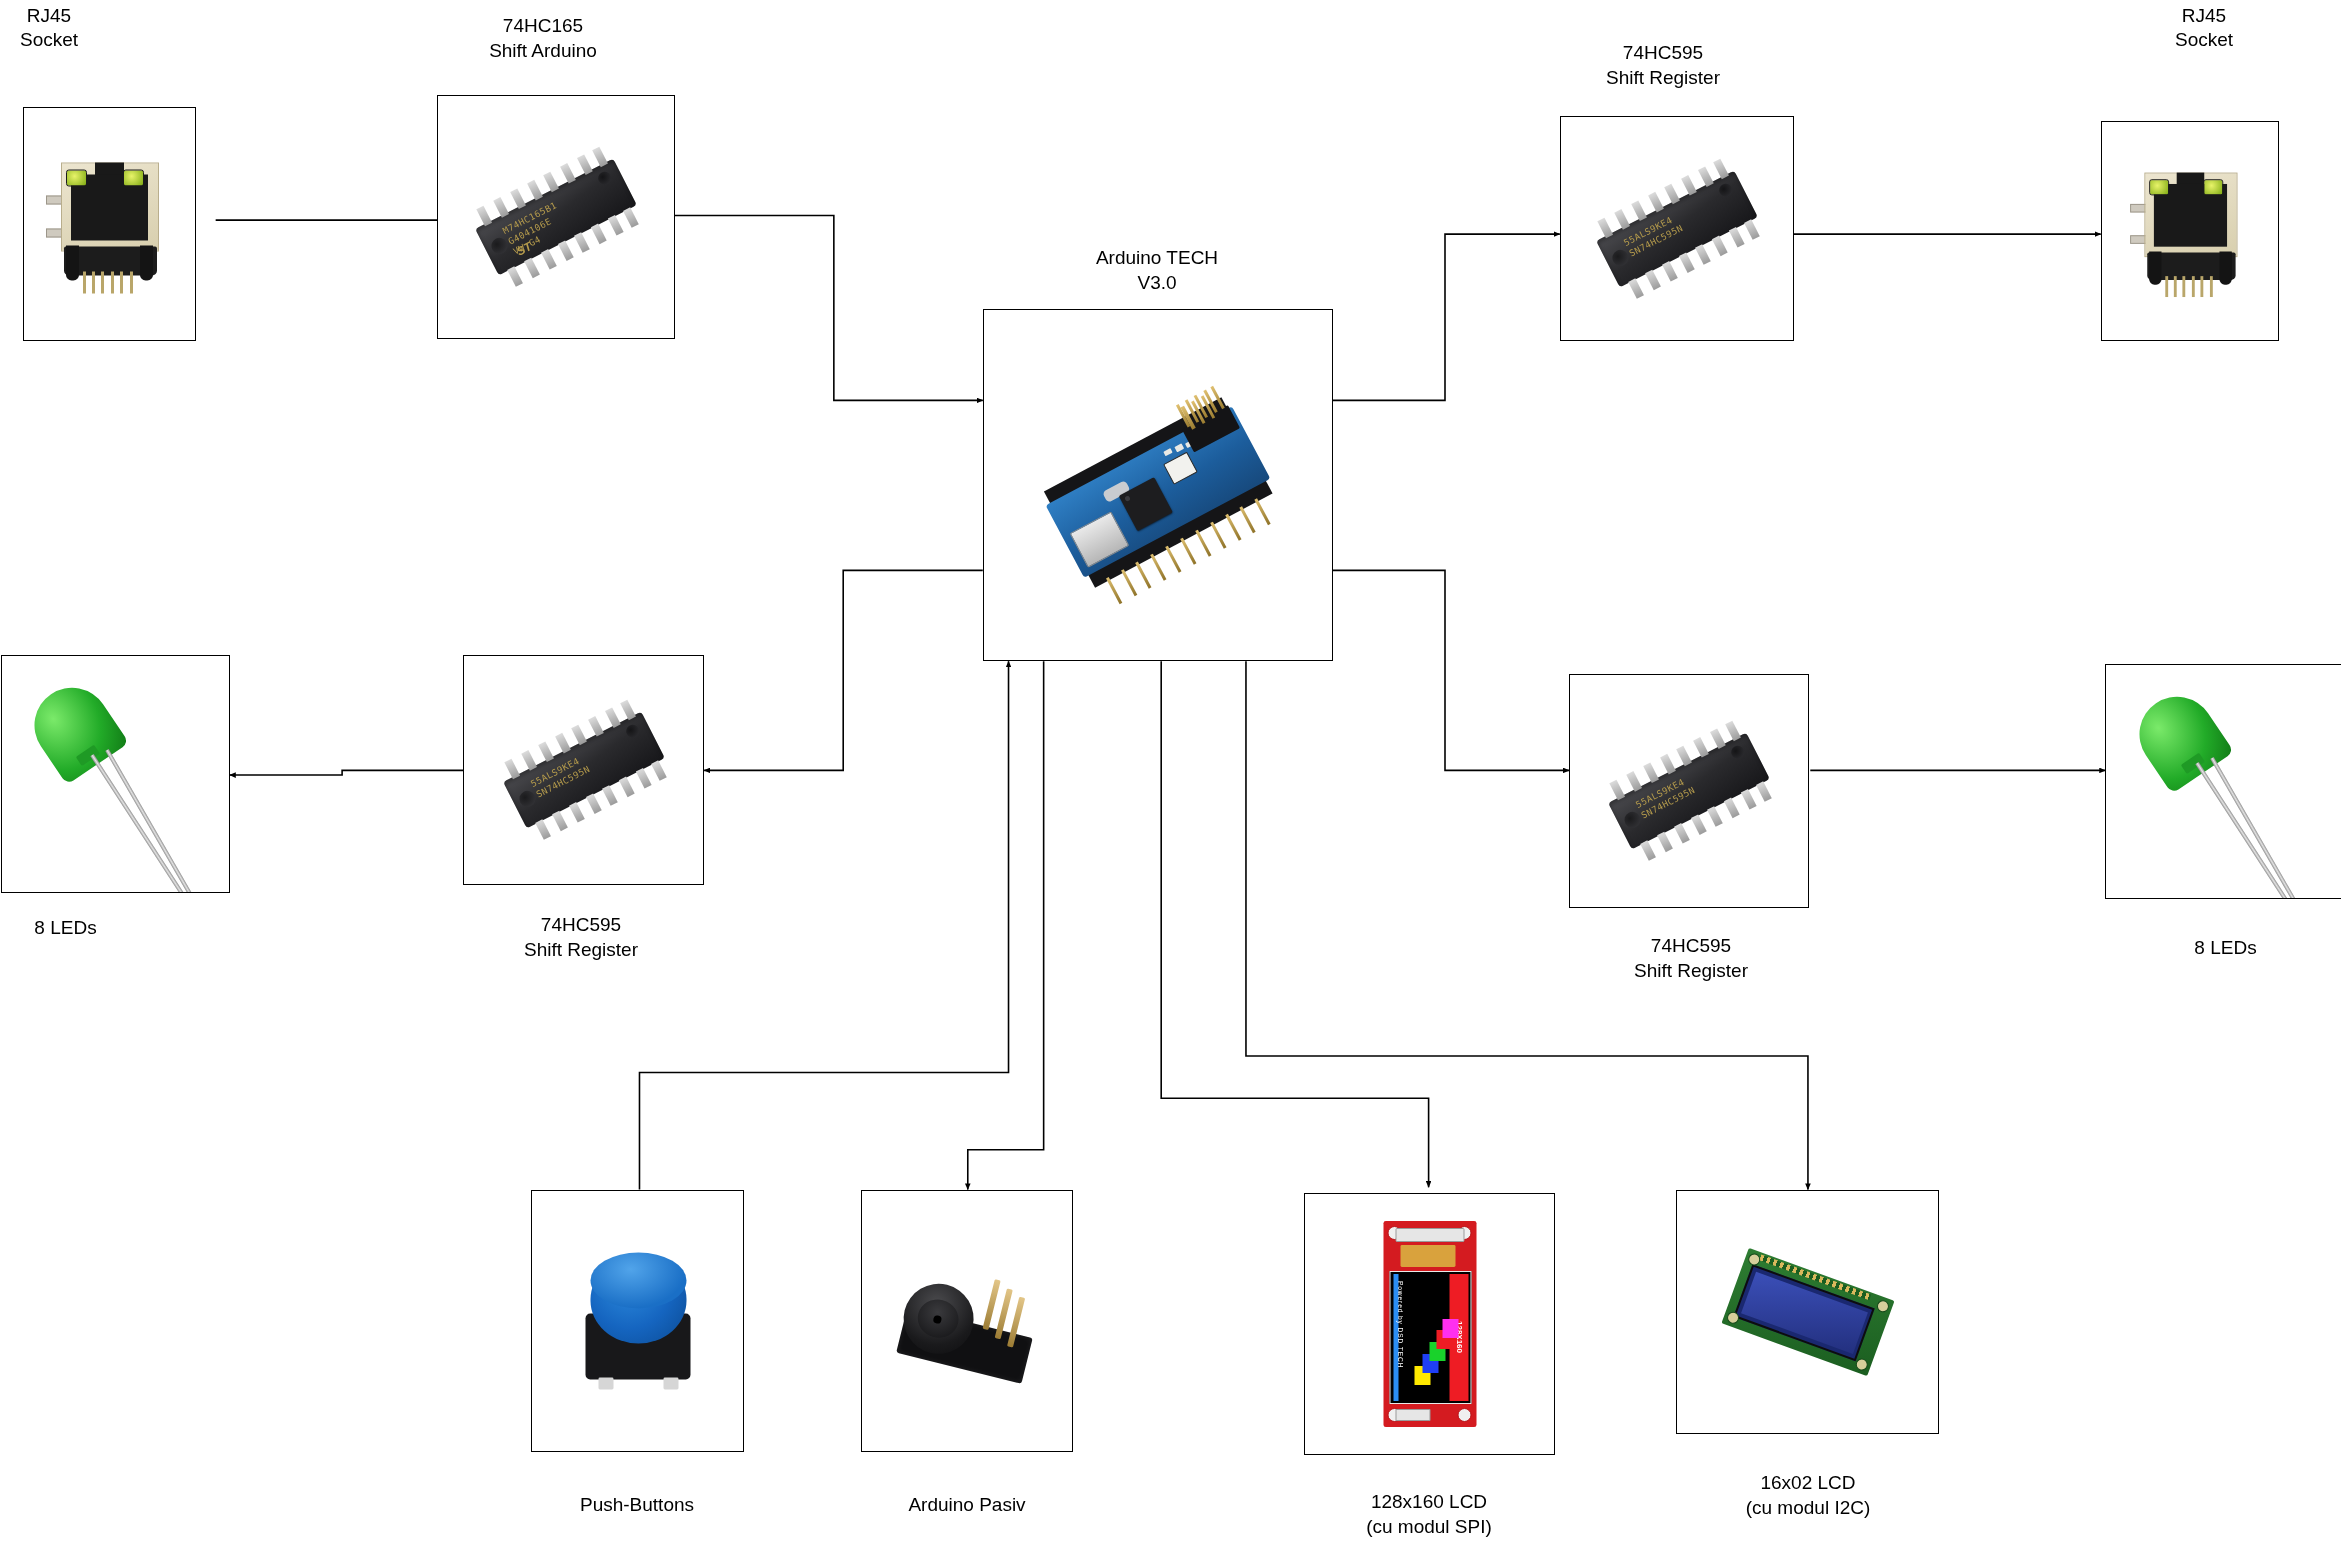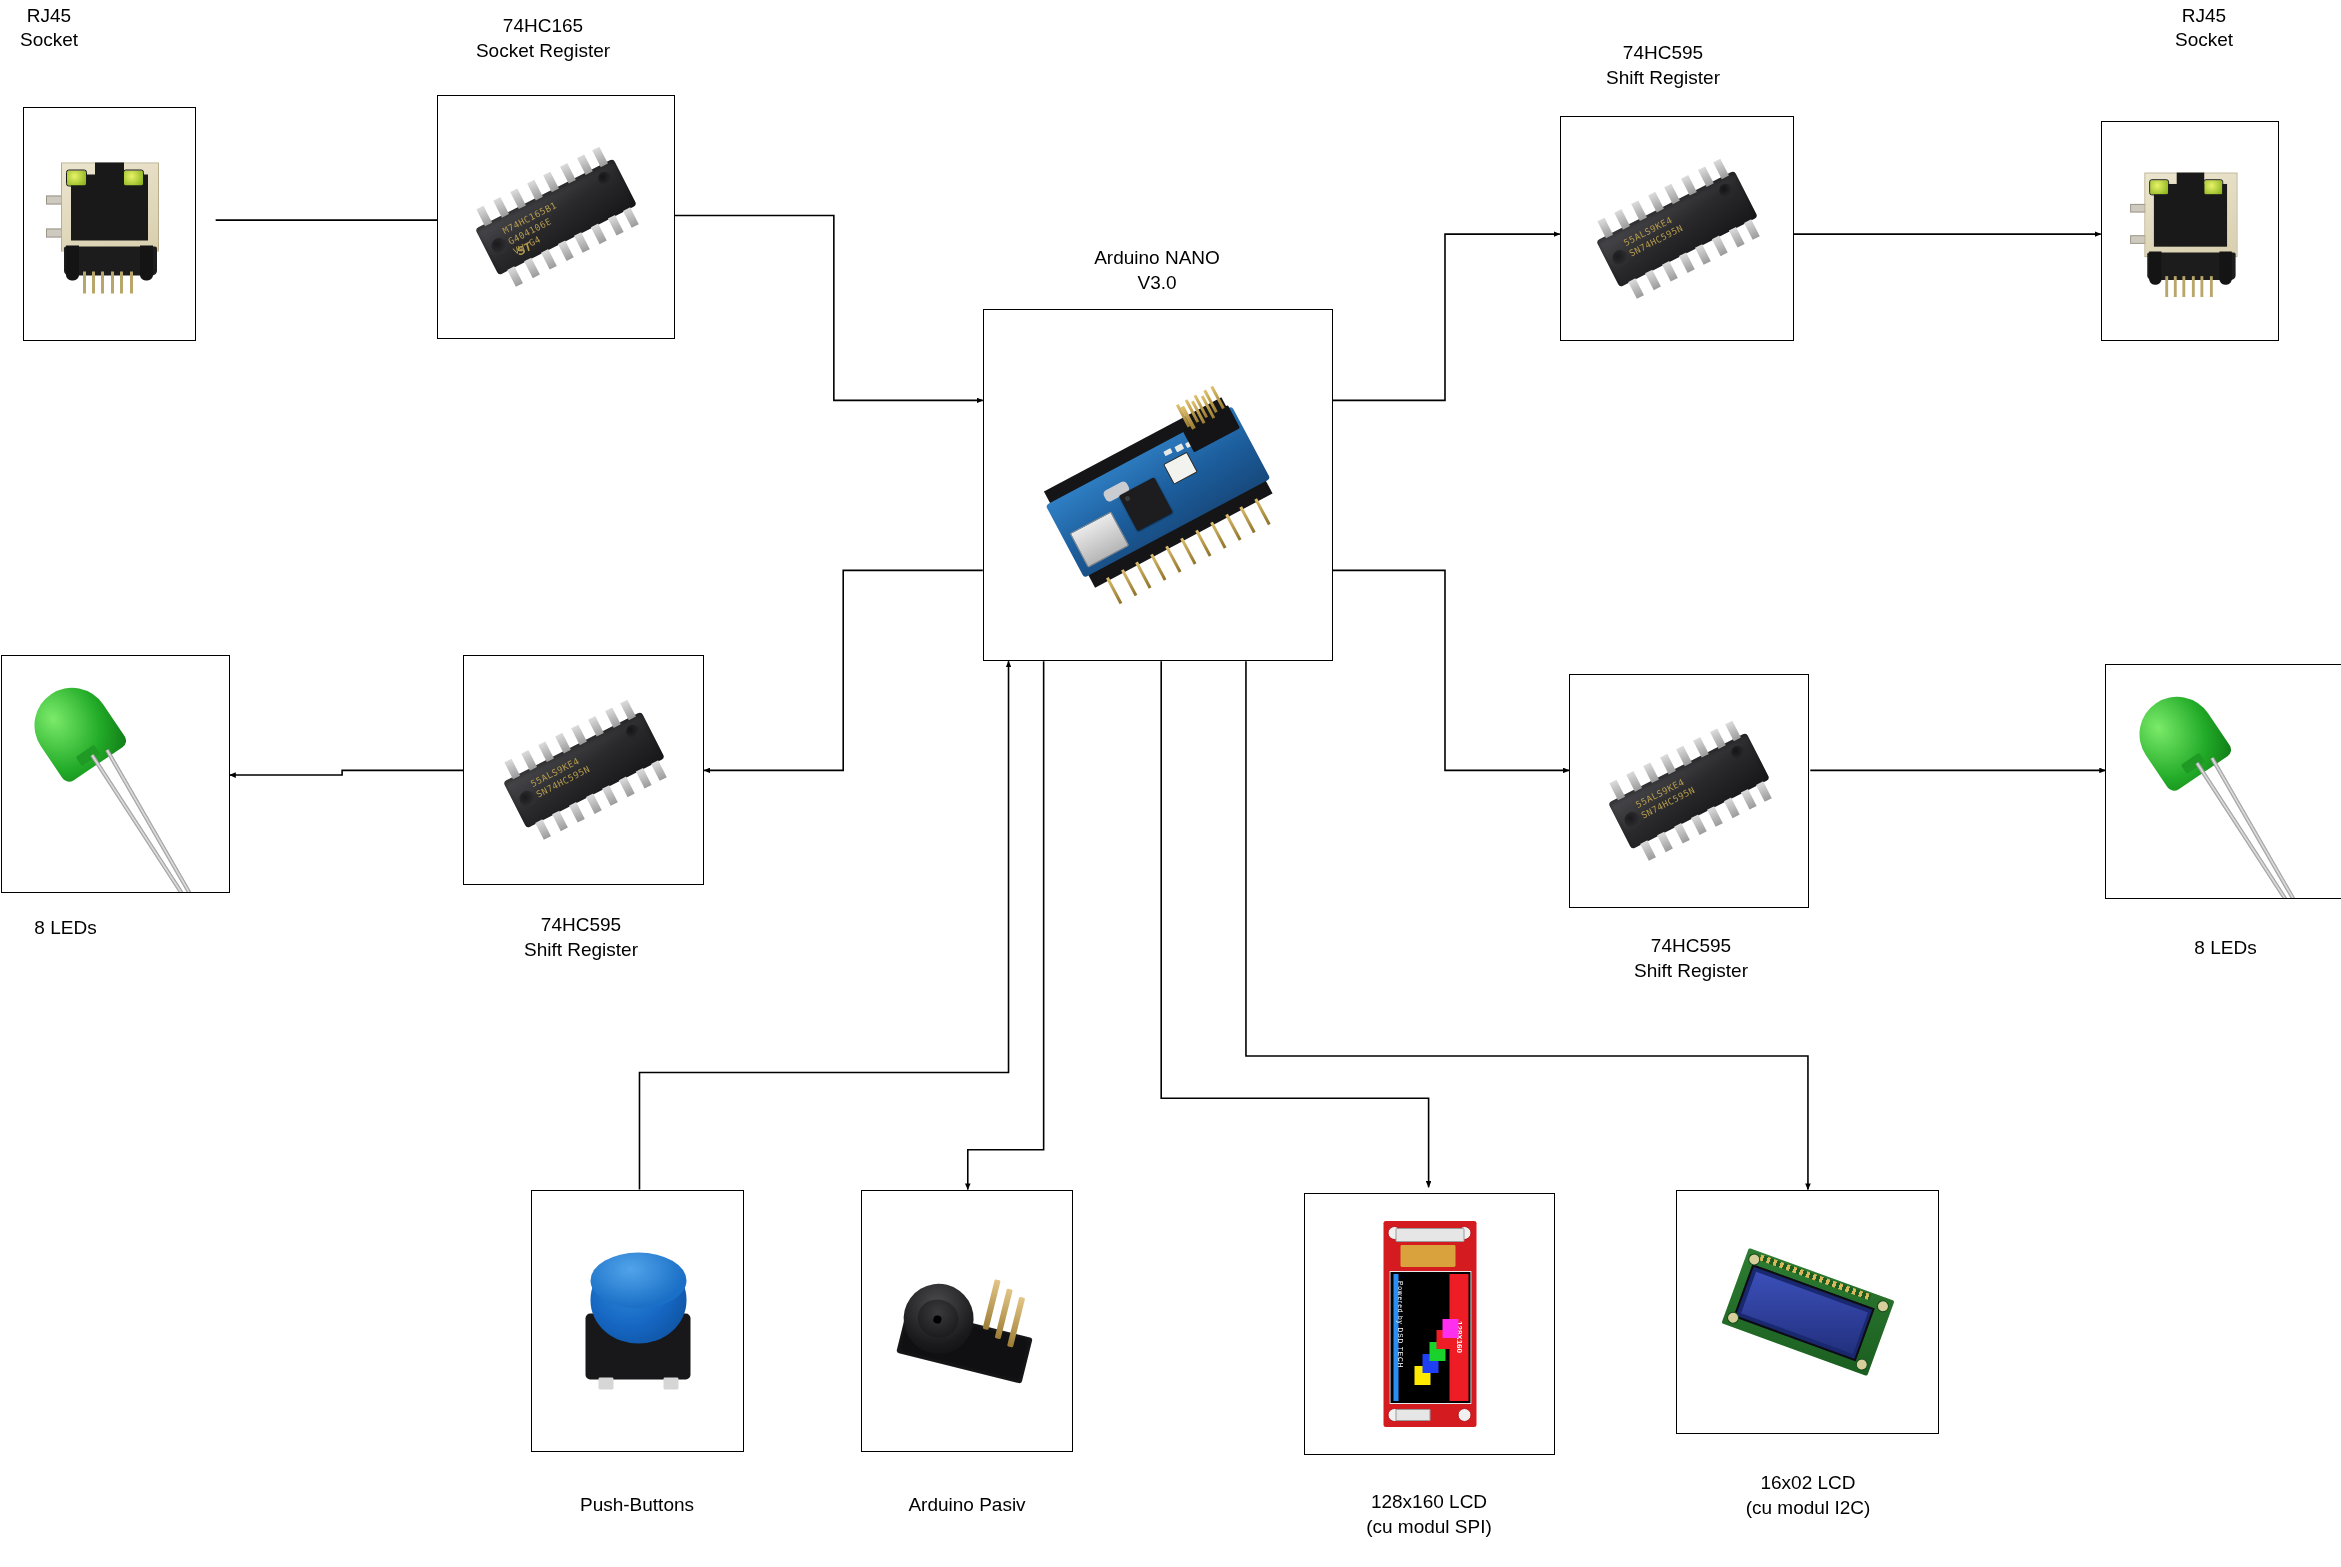--- a/index.html
+++ b/index.html
@@ -183,21 +183,21 @@
           <div class="pin" style="left:44px;"></div>
         <div class="pin" style="left:53px;"></div>
           <div class="pin" style="left:63px;"></div>
         <div class="pin" style="left:72px;"></div>
           <div class="pin" style="left:82px;"></div>
       </div>
     </div>
   </div>
 
   <div class="label" style="left:440px;top:14px;width:206px;">74HC165
-Socket Register</div>
+Shift Arduino</div>
   <div class="node" style="left:437px;top:95px;width:238px;height:244px;">
     <div class="art">
       <div class="dip">
         <div class="bodyIC"></div>
         <div class="dimple"></div>
           <div class="dimple2"></div>
         <div class="mark">M74HC165B1<br>G404106E<br>VW G4</div>
         <div class="st">ST</div>
         <div class="leg top" style="left:10.3px"></div>
           <div class="leg top" style="left:29px"></div>
@@ -266,21 +266,21 @@
         <div class="pin" style="left:35px;"></div>
           <div class="pin" style="left:44px;"></div>
         <div class="pin" style="left:53px;"></div>
           <div class="pin" style="left:63px;"></div>
         <div class="pin" style="left:72px;"></div>
           <div class="pin" style="left:82px;"></div>
       </div>
     </div>
   </div>
 
-  <div class="label" style="left:1054px;top:246px;width:206px;">Arduino NANO
+  <div class="label" style="left:1054px;top:246px;width:206px;">Arduino TECH
 V3.0</div>
   <div class="node" style="left:983px;top:309px;width:350px;height:352px;">
     <div class="art">
       <div class="nano">
         <div class="row t"></div>
         <div class="row b"></div>
         <div class="pcb">
           <div class="xtal"></div>
           <div class="mcu"></div>
           <div class="usb"></div>

